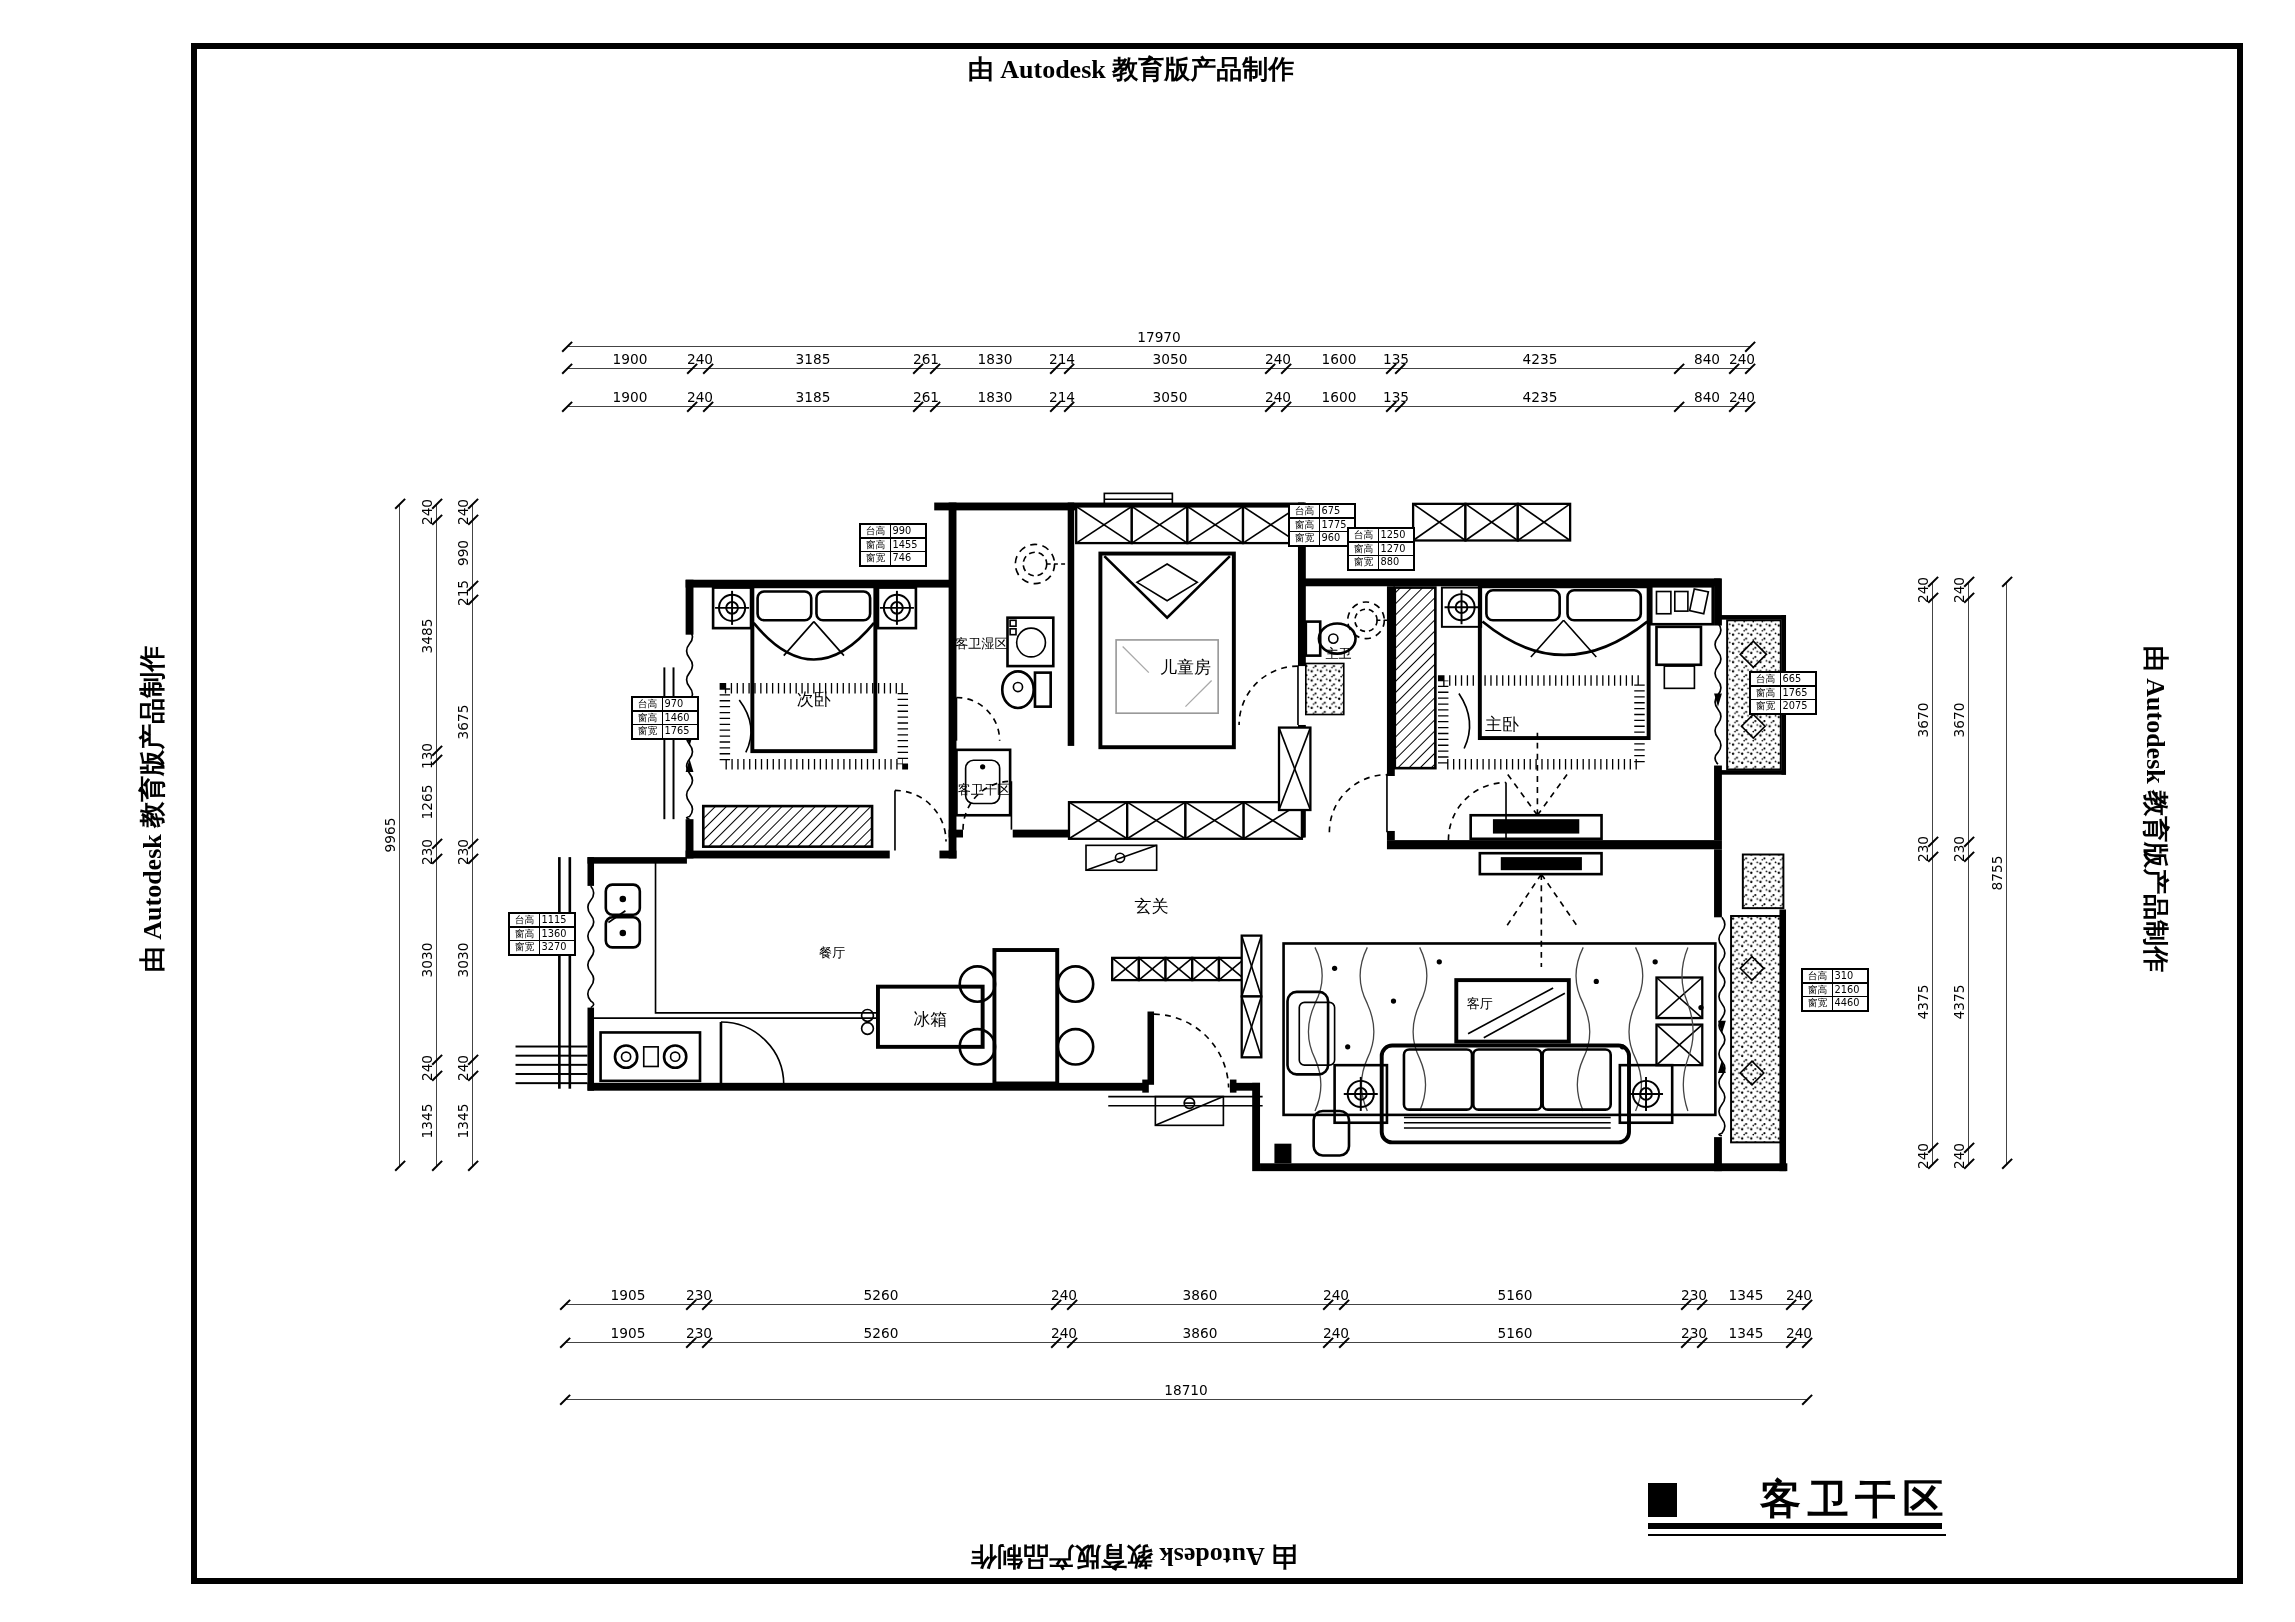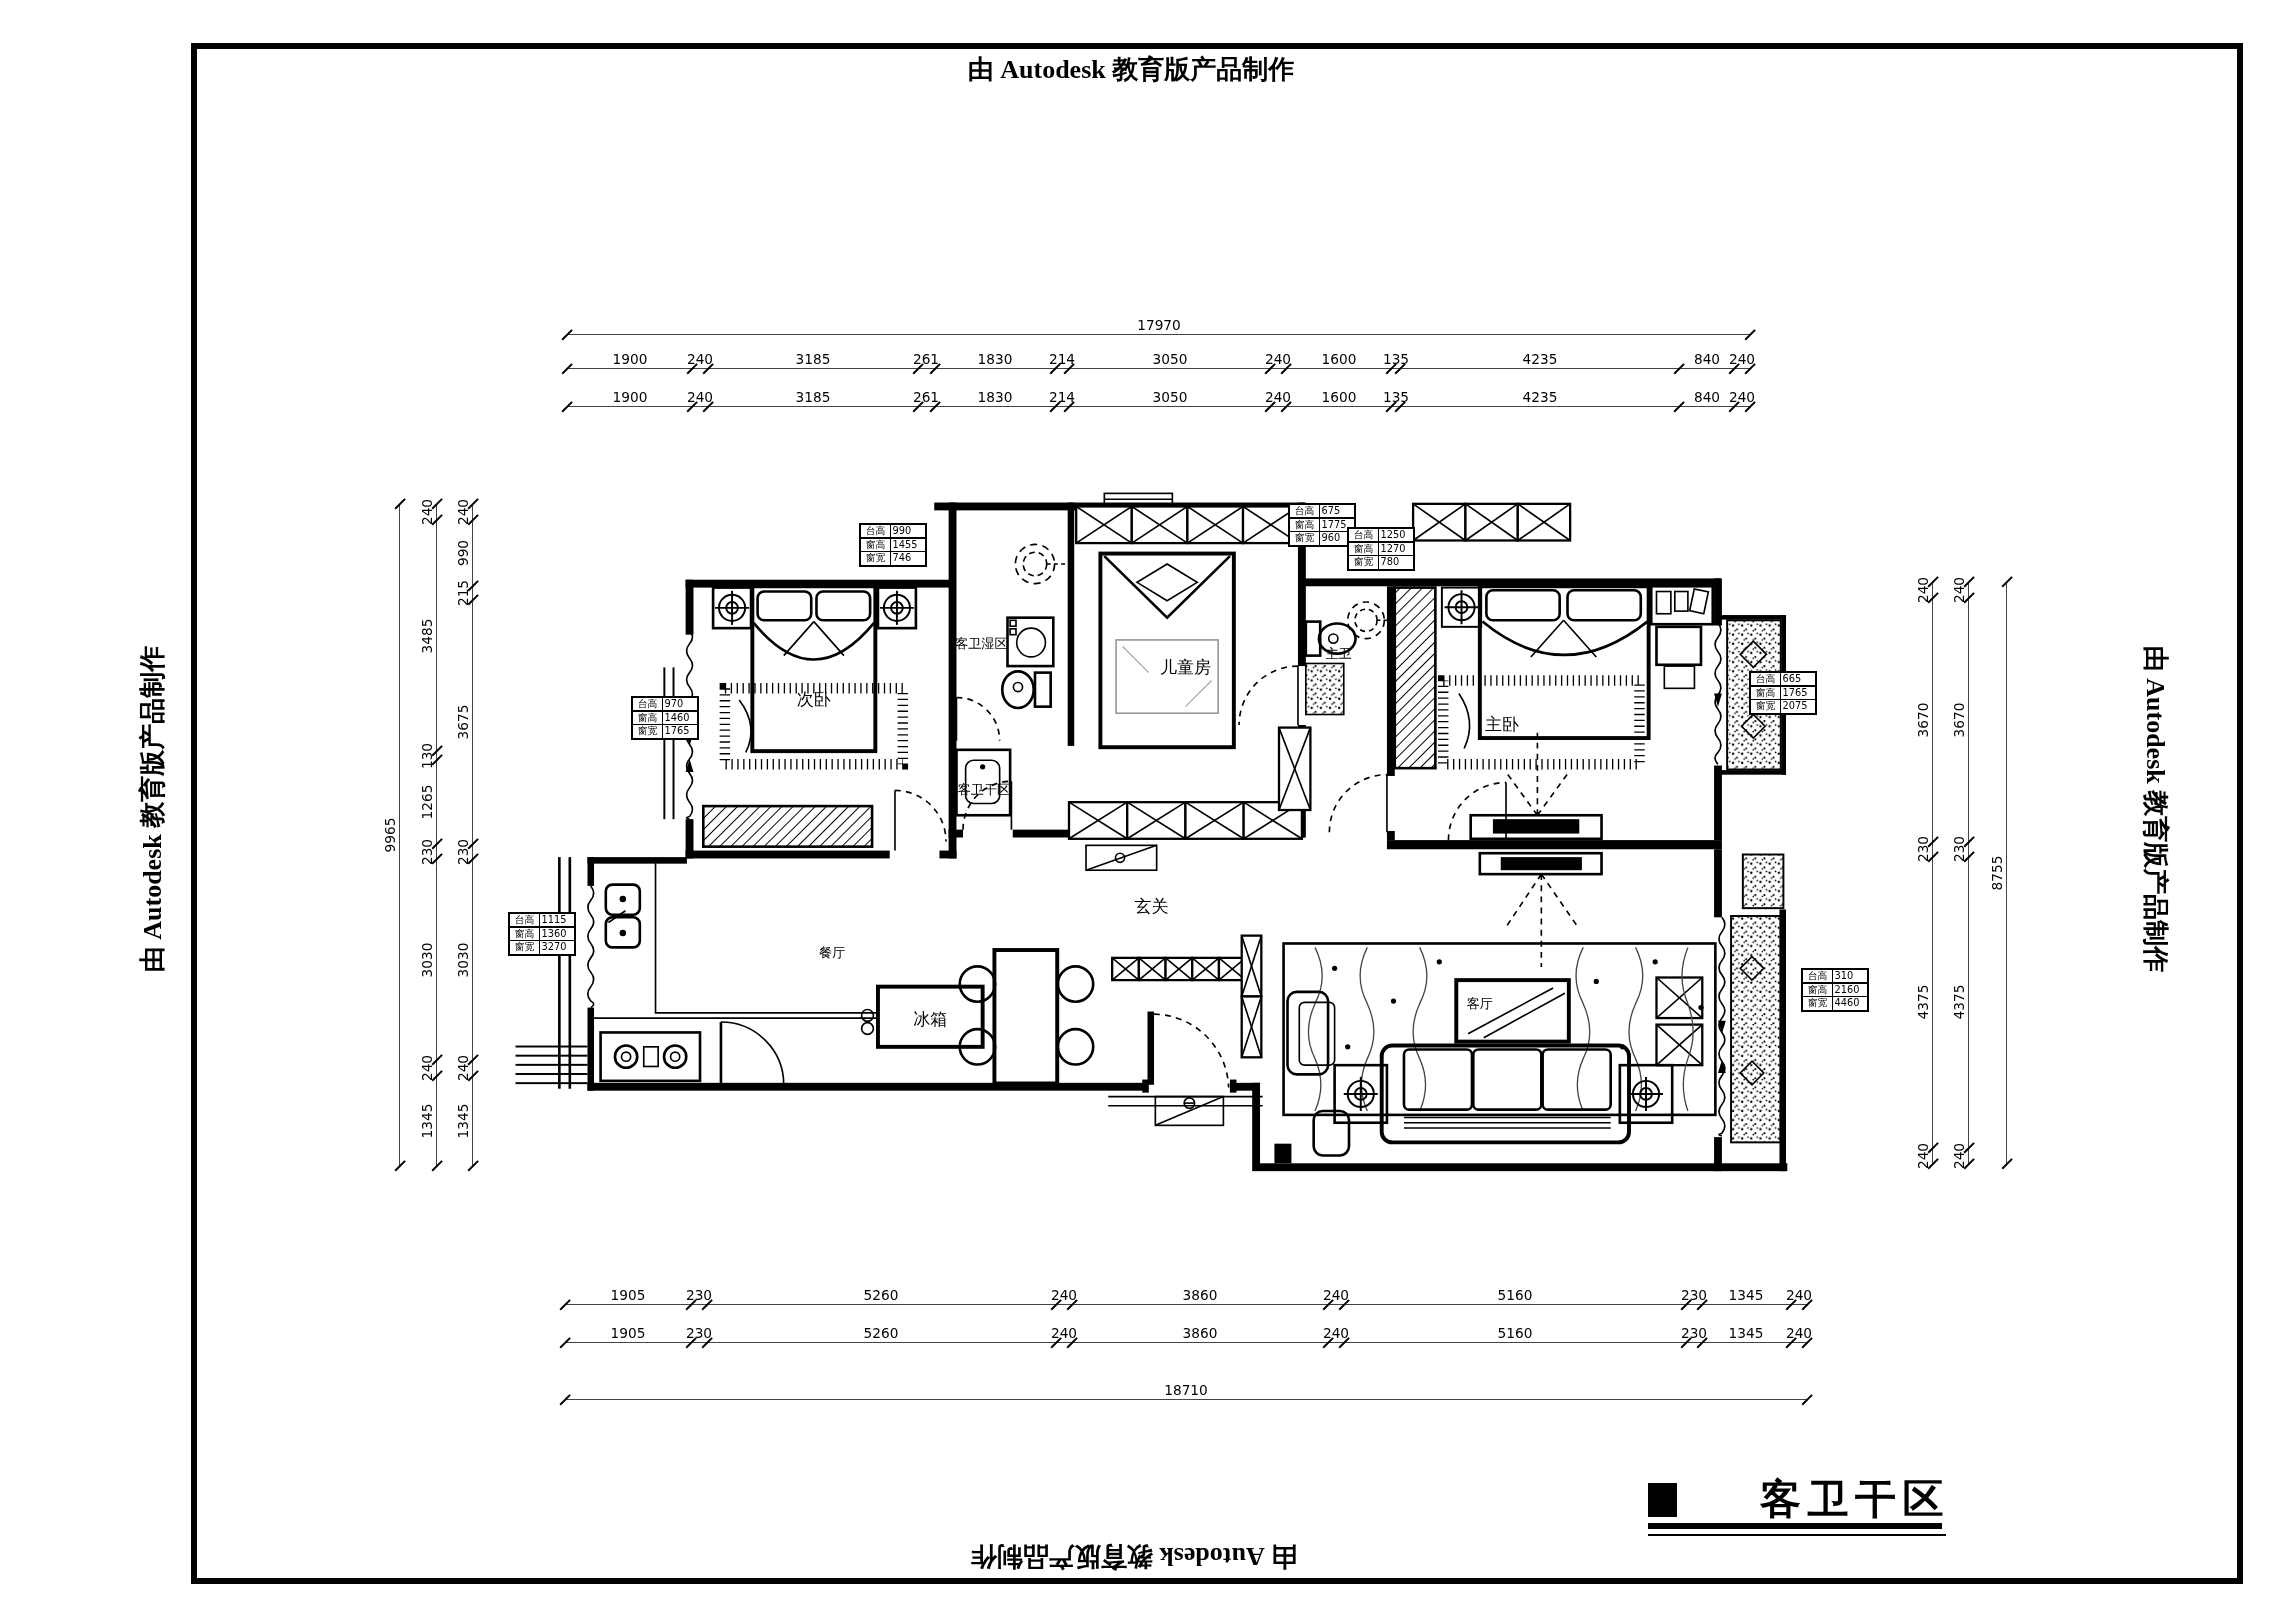--- a/index.html
+++ b/index.html
@@ -435,21 +435,21 @@
     <text x="1504" y="1214" class="roomlabel small">客卫干区</text>
     <text x="1812" y="1028" class="roomlabel">儿童房</text>
     <text x="2046" y="1006" class="roomlabel small">主卫</text>
     <text x="2296" y="1116" class="roomlabel">主卧</text>
     <text x="1760" y="1394" class="roomlabel">玄关</text>
     <text x="1272" y="1462" class="roomlabel small">餐厅</text>
     <text x="2262" y="1540" class="roomlabel small" fill="#555">客厅</text>
     <text x="1422" y="1566" class="roomlabel">冰箱</text>
   </svg>
 
-  <div class="dim-chain h" style="left:567px;top:334px;width:1183px;text-align:center;">
+  <div class="dim-chain h" style="left:567px;top:346px;width:1183px;text-align:center;">
       <div class="dim-tick" style="left: 0px; top: 0px;"></div>
       <div class="dim-label" style="left: 592px;">17970</div>
       <div class="dim-tick" style="left: 1183px; top: 0px;"></div>
     </div>
   <div class="dim-chain h" style="left:567px;top:368px;width:1183px;">
       <div class="dim-tick" style="left: 0px; top: 0px;"></div>
       <div class="dim-label" style="left: 63px;">1900</div>
       <div class="dim-tick" style="left: 125px; top: 0px;"></div>
       <div class="dim-label" style="left: 133px;">240</div>
       <div class="dim-tick" style="left: 141px; top: 0px;"></div>
@@ -646,21 +646,21 @@
       <div class="ab-c ab-v">1775</div>
       <div class="ab-c ab-l">窗宽</div>
       <div class="ab-c ab-v">960</div>
     </div>
   <div class="annbox" style="left:1347px;top:527px;">
       <div class="ab-c ab-l">台高</div>
       <div class="ab-c ab-v">1250</div>
       <div class="ab-c ab-l">窗高</div>
       <div class="ab-c ab-v">1270</div>
       <div class="ab-c ab-l">窗宽</div>
-      <div class="ab-c ab-v">780</div>
+      <div class="ab-c ab-v">880</div>
     </div>
   <div class="annbox" style="left:508px;top:912px;">
       <div class="ab-c ab-l">台高</div>
       <div class="ab-c ab-v">1115</div>
       <div class="ab-c ab-l">窗高</div>
       <div class="ab-c ab-v">1360</div>
       <div class="ab-c ab-l">窗宽</div>
       <div class="ab-c ab-v">3270</div>
     </div>
   <div class="annbox" style="left:631px;top:696px;">

